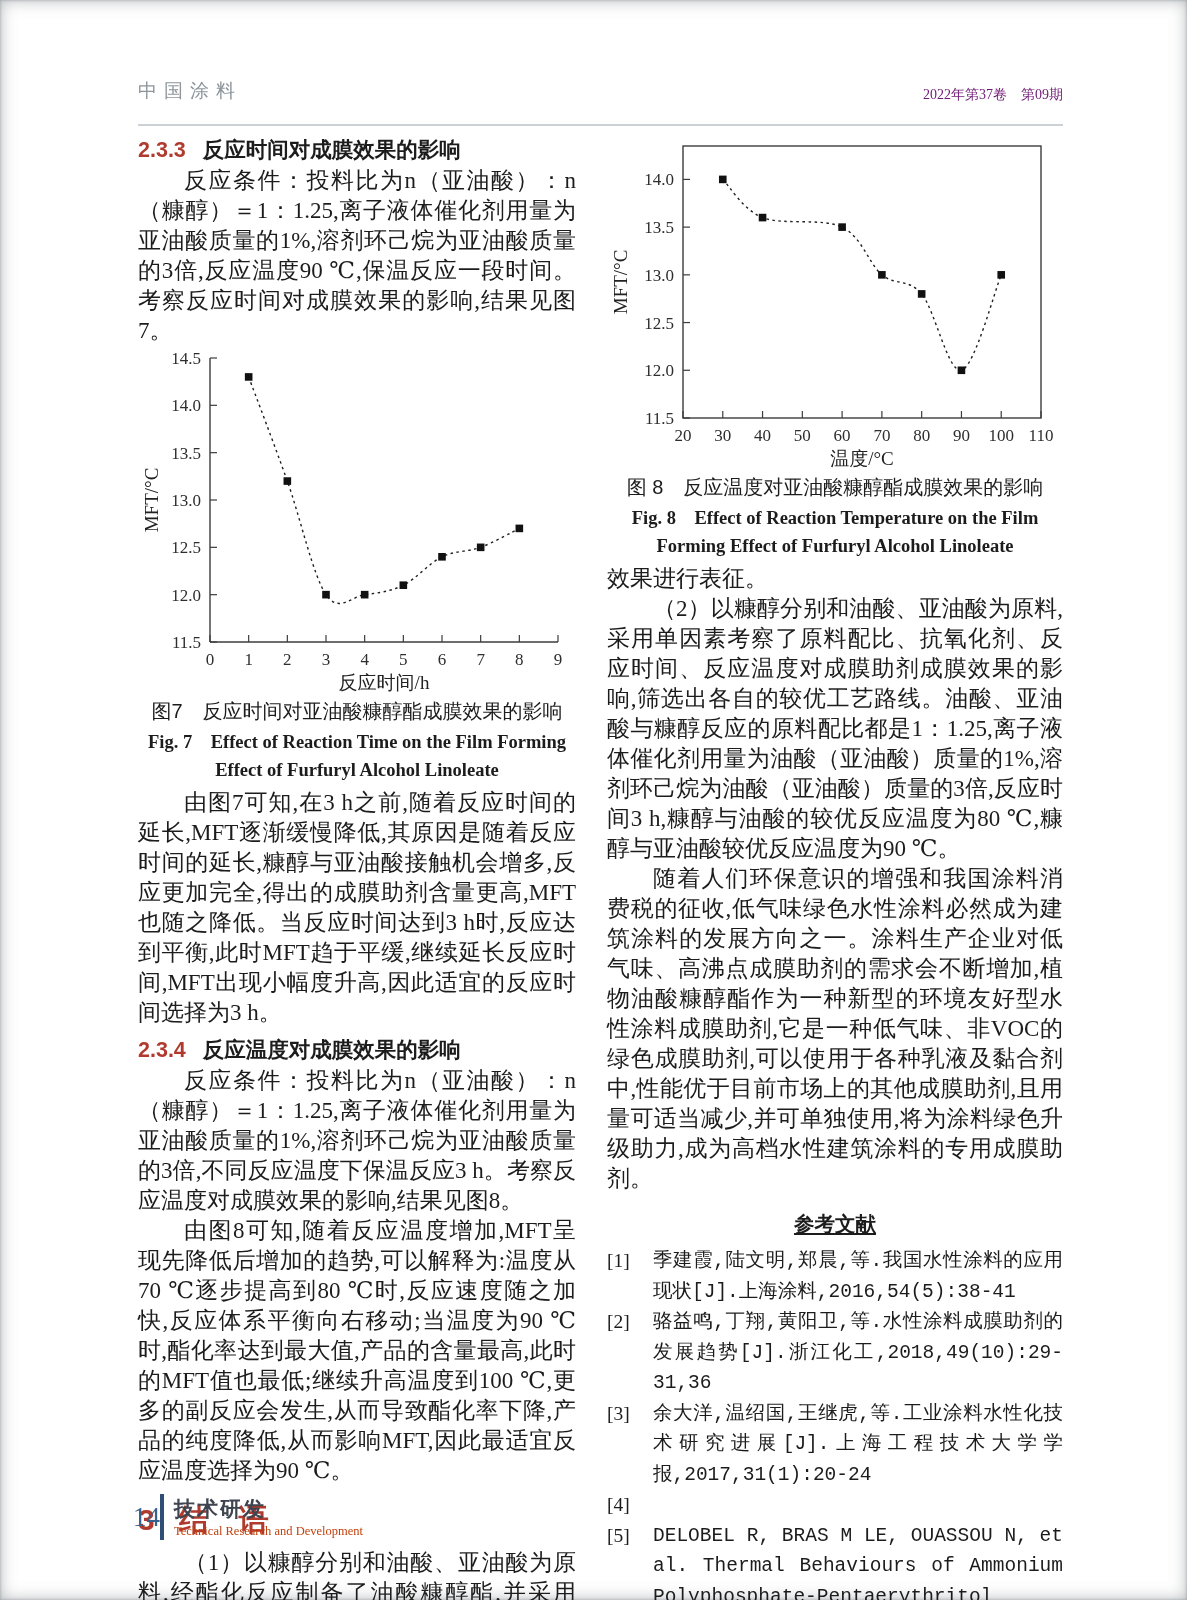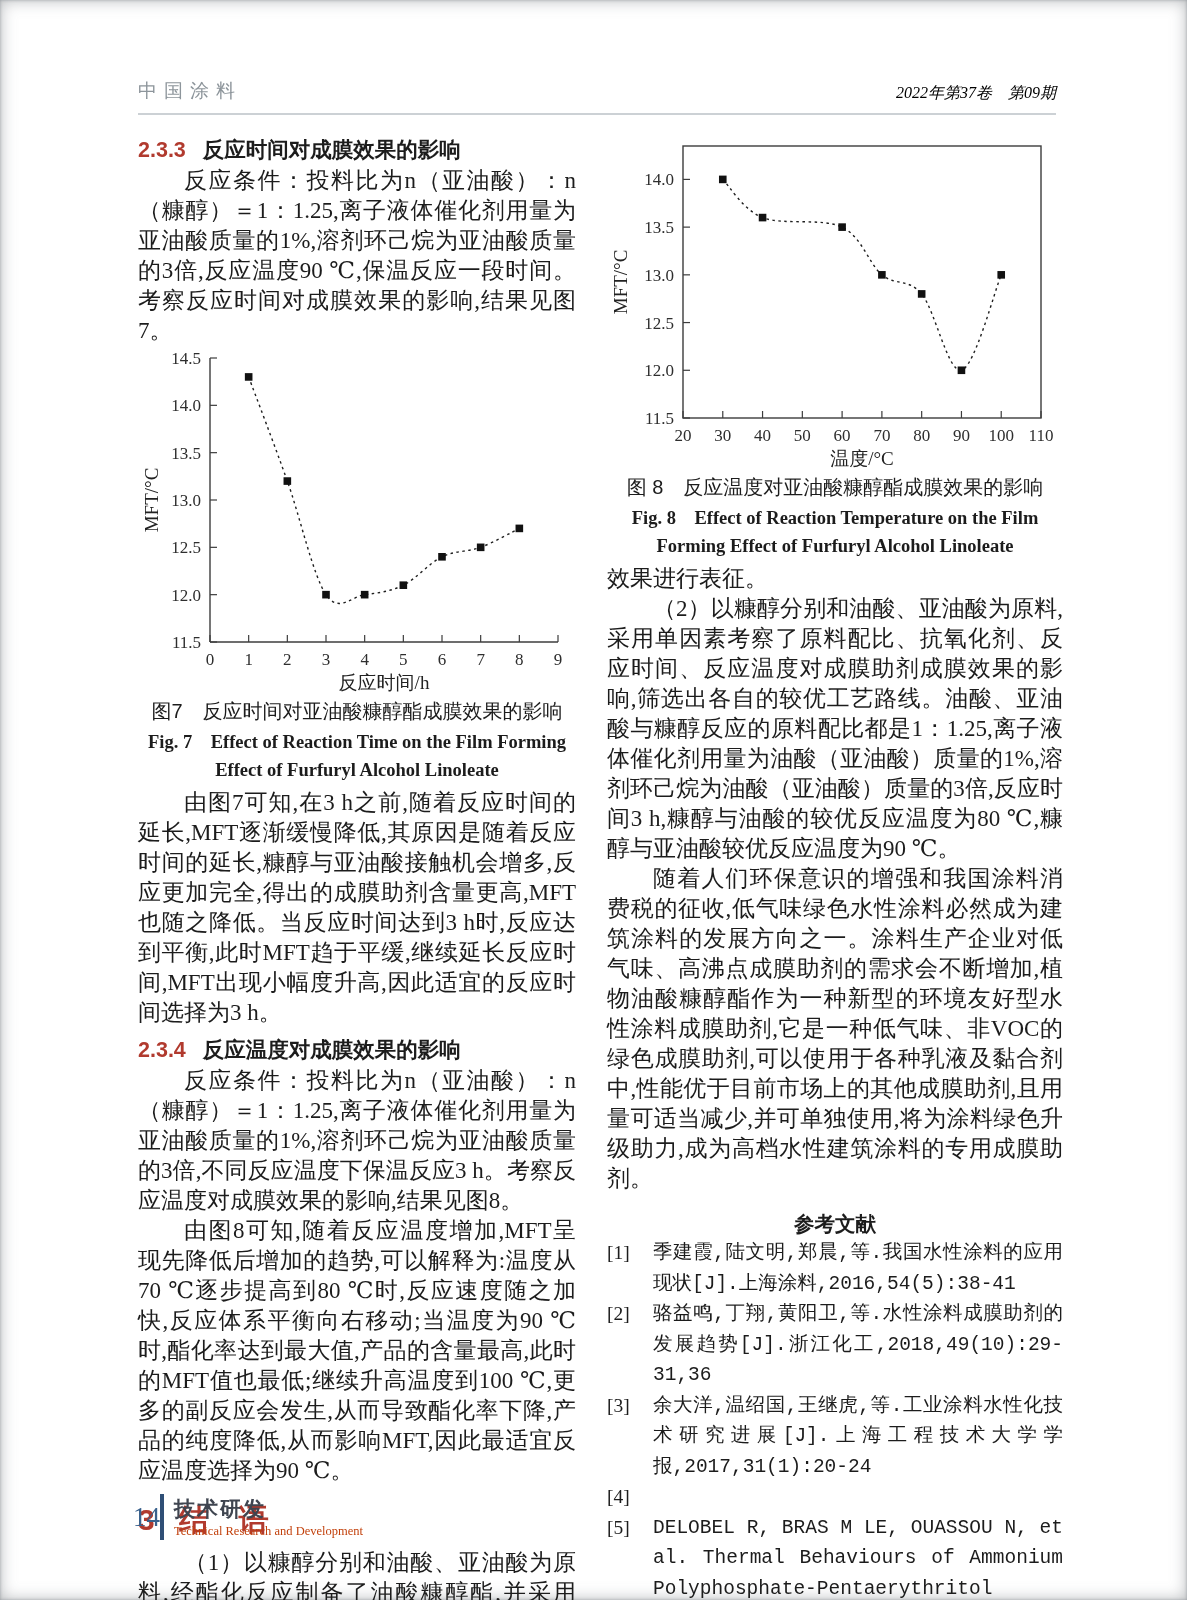--- a/index.html
+++ b/index.html
@@ -2,41 +2,41 @@
 <html><head>
 <meta charset="utf-8">
 <style>
   html,body{margin:0;padding:0;background:#fff;}
   .sheet{
     position:relative;width:1187px;height:1600px;background:#fff;overflow:hidden;
     font-family:"Liberation Serif","DejaVu Serif",serif;color:#1c1c1c;
     box-shadow: inset 0 0 3px rgba(125,131,137,.65), inset 0 0 16px rgba(108,114,120,.5);
   }
   
-  .header{position:absolute;left:138px;right:131px;top:78px;display:flex;justify-content:space-between;align-items:flex-end;padding-bottom:9px;border-bottom:2px solid #ccd1d5;}
+  .header{position:absolute;left:138px;right:124px;top:78px;display:flex;justify-content:space-between;align-items:flex-end;padding-bottom:20px;border-bottom:2px solid #ccd1d5;}
   .journal{font-size:19px;color:#8d959b;letter-spacing:7px;}
-  .issue{font-size:16px;color:#000000;font-style:italic;}
+  .issue{font-size:14px;color:#701a75;}
   
   .col{position:absolute;width:438px;}
   .col-left{left:138px;top:128px;}
   .col-right{left:607px;top:132px;width:456px;}
   
   p.body{margin:0;font-size:23px;line-height:30px;text-align:justify;text-justify:inter-character;}
   p.body.indent{text-indent:2em;}
   
   .sec-head{margin:6px 0 0;font-size:21.5px;line-height:32px;font-weight:bold;font-family:"Liberation Sans","DejaVu Sans",sans-serif;}
   .sec-head .sec-num{color:#b13a2e;margin-right:17px;}
   .big-head{margin:14px 0 8px;font-size:30px;line-height:40px;font-weight:bold;color:#b13a2e;font-family:"Liberation Sans","DejaVu Sans",sans-serif;}
   .big-head .sec-num{margin-right:24px;}
   
   figure{margin:2px 0 4px;padding:0;}
   .cap-cn{text-align:center;font-weight:normal;font-size:20px;line-height:26px;margin-top:2px;font-family:"Liberation Sans","DejaVu Sans",sans-serif;}
   .cap-en{text-align:center;font-weight:bold;font-size:18.5px;line-height:28px;margin-top:4px;white-space:pre-line;font-family:"Liberation Serif","DejaVu Serif",serif;}
   
-  .refs-head{margin:16px 0 0;text-align:center;font-weight:bold;font-size:20.5px;line-height:28px;font-family:"Liberation Sans","DejaVu Sans",sans-serif;}
+  .refs-head{margin:16px 0 8px;text-align:center;font-weight:bold;font-size:20.5px;line-height:28px;font-family:"Liberation Sans","DejaVu Sans",sans-serif;text-decoration:underline;}
   .ref{display:flex;font-size:19.5px;line-height:30.5px;}
   .ref-num{width:46px;flex:none;}
   .ref-text{flex:1;text-align:justify;font-family:Liberation Mono, monospace;}
   .continuation{margin:4px 0 0;text-align:right;font-size:19px;line-height:28px;}
   
   .footer{position:absolute;left:133px;top:1494px;display:flex;align-items:center;}
   .page-num{font-size:27px;color:#39618c;}
   .footer-bar{width:4px;height:46px;background:#2f4f76;margin-right:10px;}
   .footer-cn{font-size:21px;font-weight:bold;color:#3f4550;letter-spacing:2px;font-family:"Liberation Sans","DejaVu Sans",sans-serif;line-height:24px;}
   .footer-en{font-size:12.5px;color:#c2410c;margin-top:3px;line-height:14px;}

